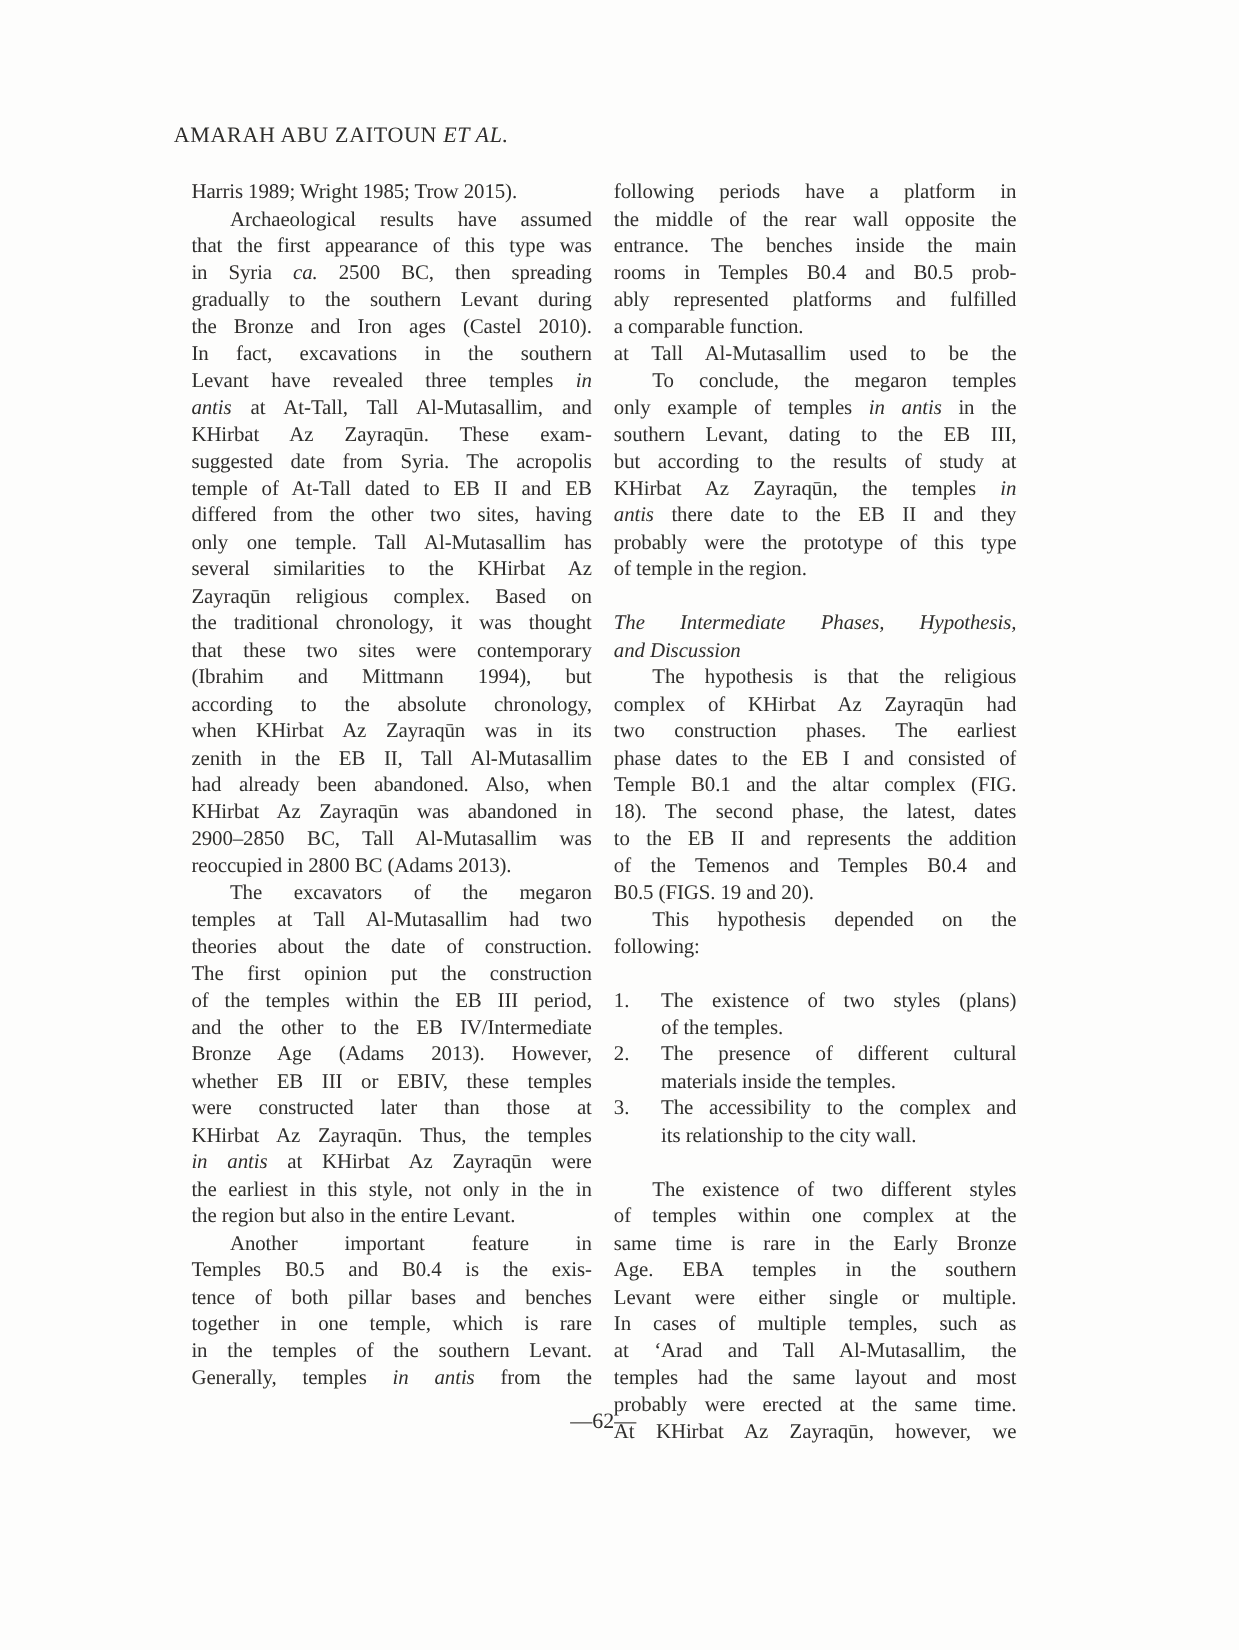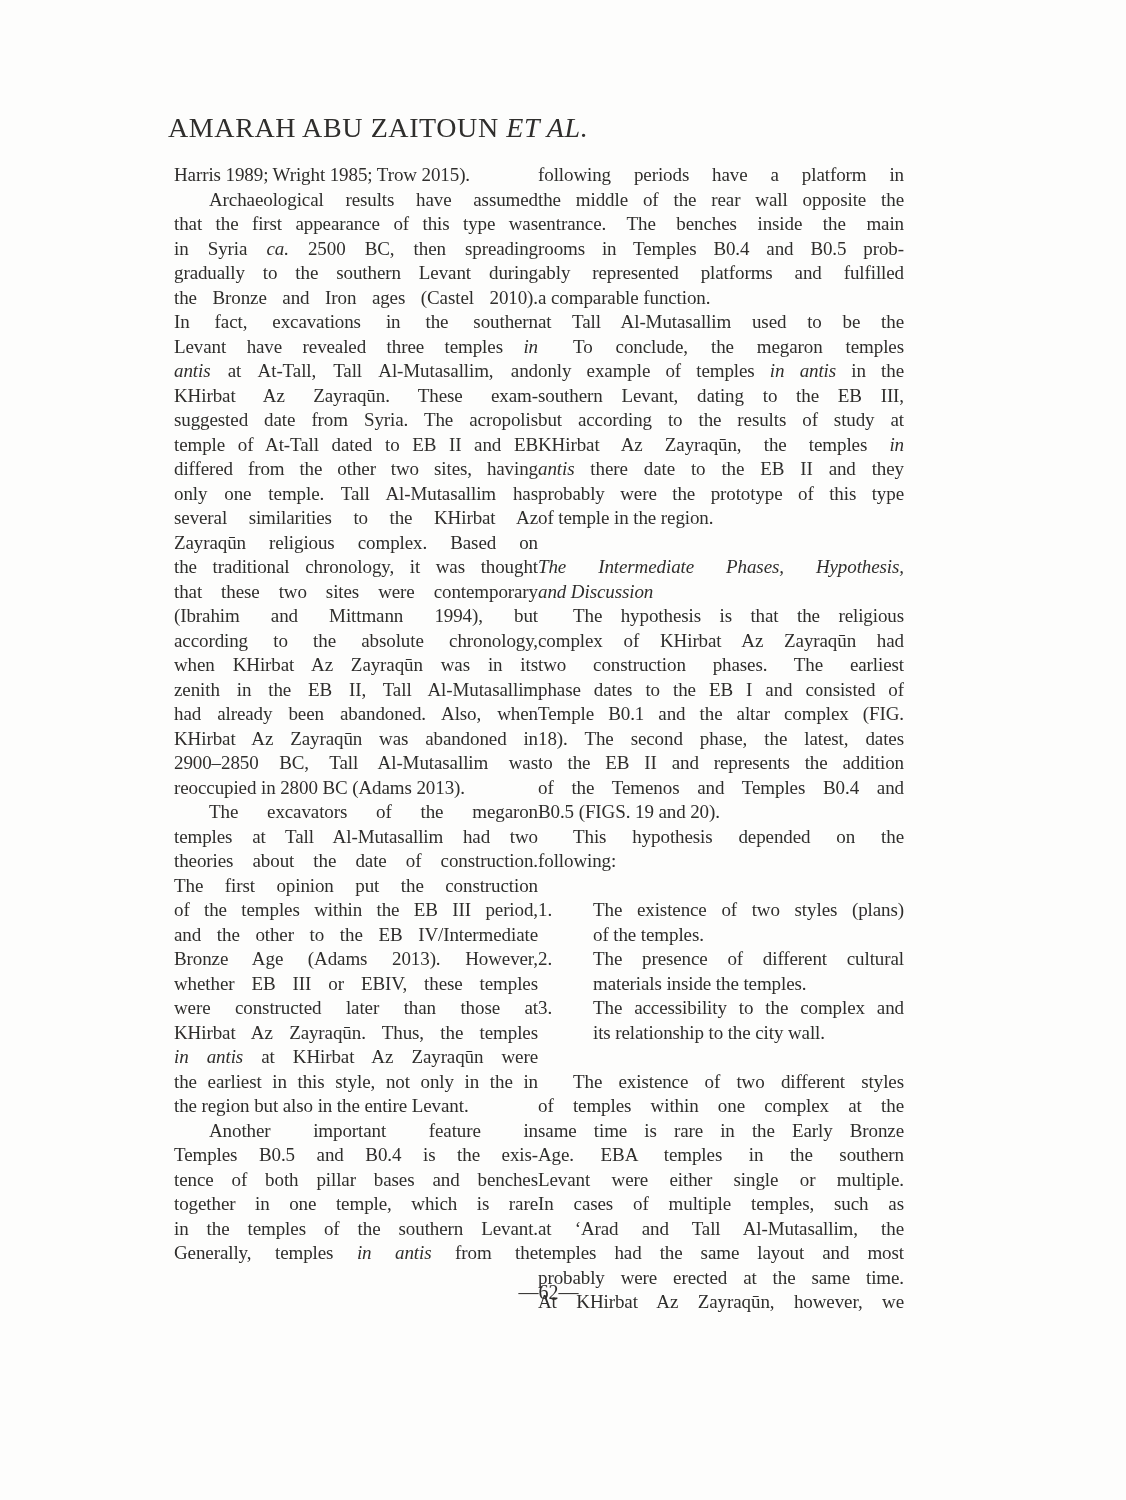--- a/index.html
+++ b/index.html
@@ -5,42 +5,42 @@
   html, body { margin: 0; padding: 0; }
   body {
     width: 1126px; height: 1500px;
     background: #fdfdfc;
     color: #2f2e2c;
     font-family: "Liberation Serif", "DejaVu Serif", serif;
     position: relative;
     overflow: hidden;
   }
   .page-header {
-    position: absolute; left: 168px; top: 112px;
-    font-size: 28px; letter-spacing: 0.6px;
+    position: absolute; left: 158px; top: 112px;
+    font-size: 20px; letter-spacing: 0.6px;
     white-space: nowrap;
   }
   .page-header .etal { font-style: italic; }
   .col {
     position: absolute; top: 163px;
     font-size: 19px; line-height: 24.5px;
     letter-spacing: -0.1px;
   }
   .col.left  { left: 174px; width: 364px; }
-  .col.right { left: 538px; width: 366px; }
+  .col.right { left: 558px; width: 366px; }
   .line { height: 24.5px; position: relative; overflow: hidden; }
   .txt {
     display: block;
     text-align: justify;
     text-align-last: justify;
     word-spacing: -0.6px;
   }
   .txt.last { text-align: left; text-align-last: left; word-spacing: normal; }
   .txt.ind { text-indent: 35px; }
-  .li .txt { margin-left: 55px; }
+  .li .txt { margin-left: 43px; }
   .num { position: absolute; left: 0; top: 0; }
   .page-footer {
     position: absolute; left: 174px; top: 1281px; width: 749px;
     text-align: center; font-size: 20px;
   }
 </style>
 </head>
 <body>
 
 <div class="page-header">

